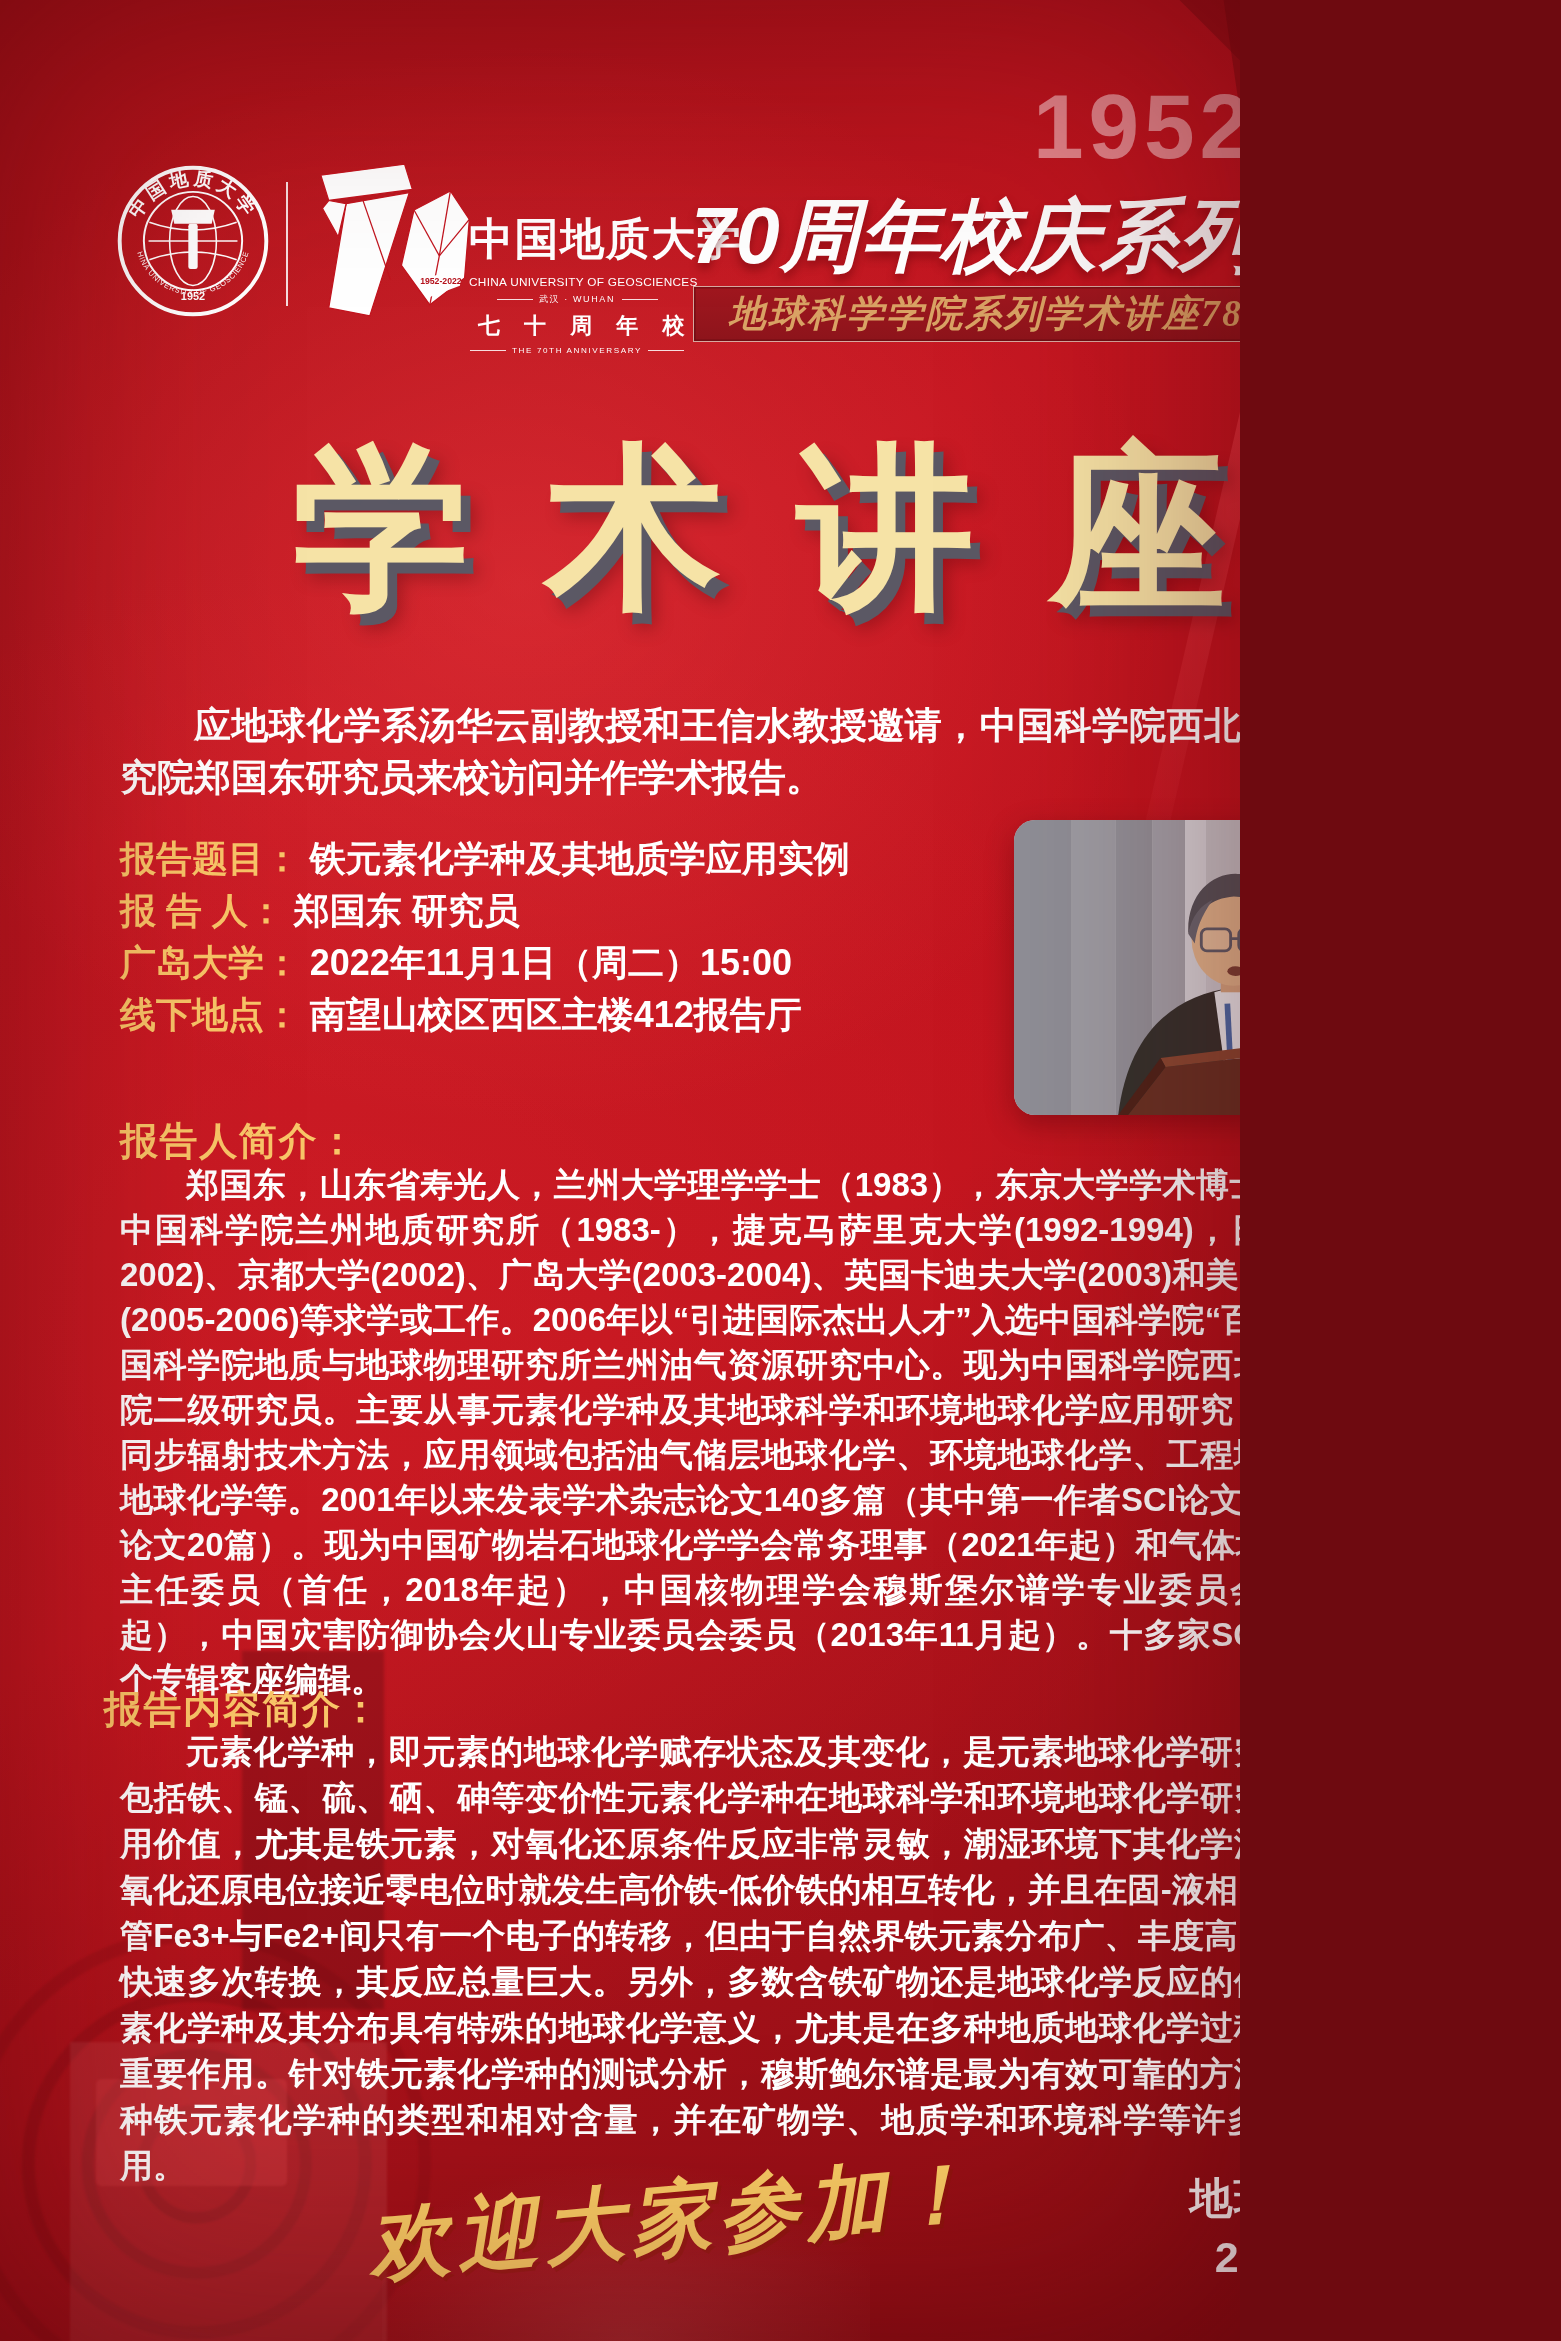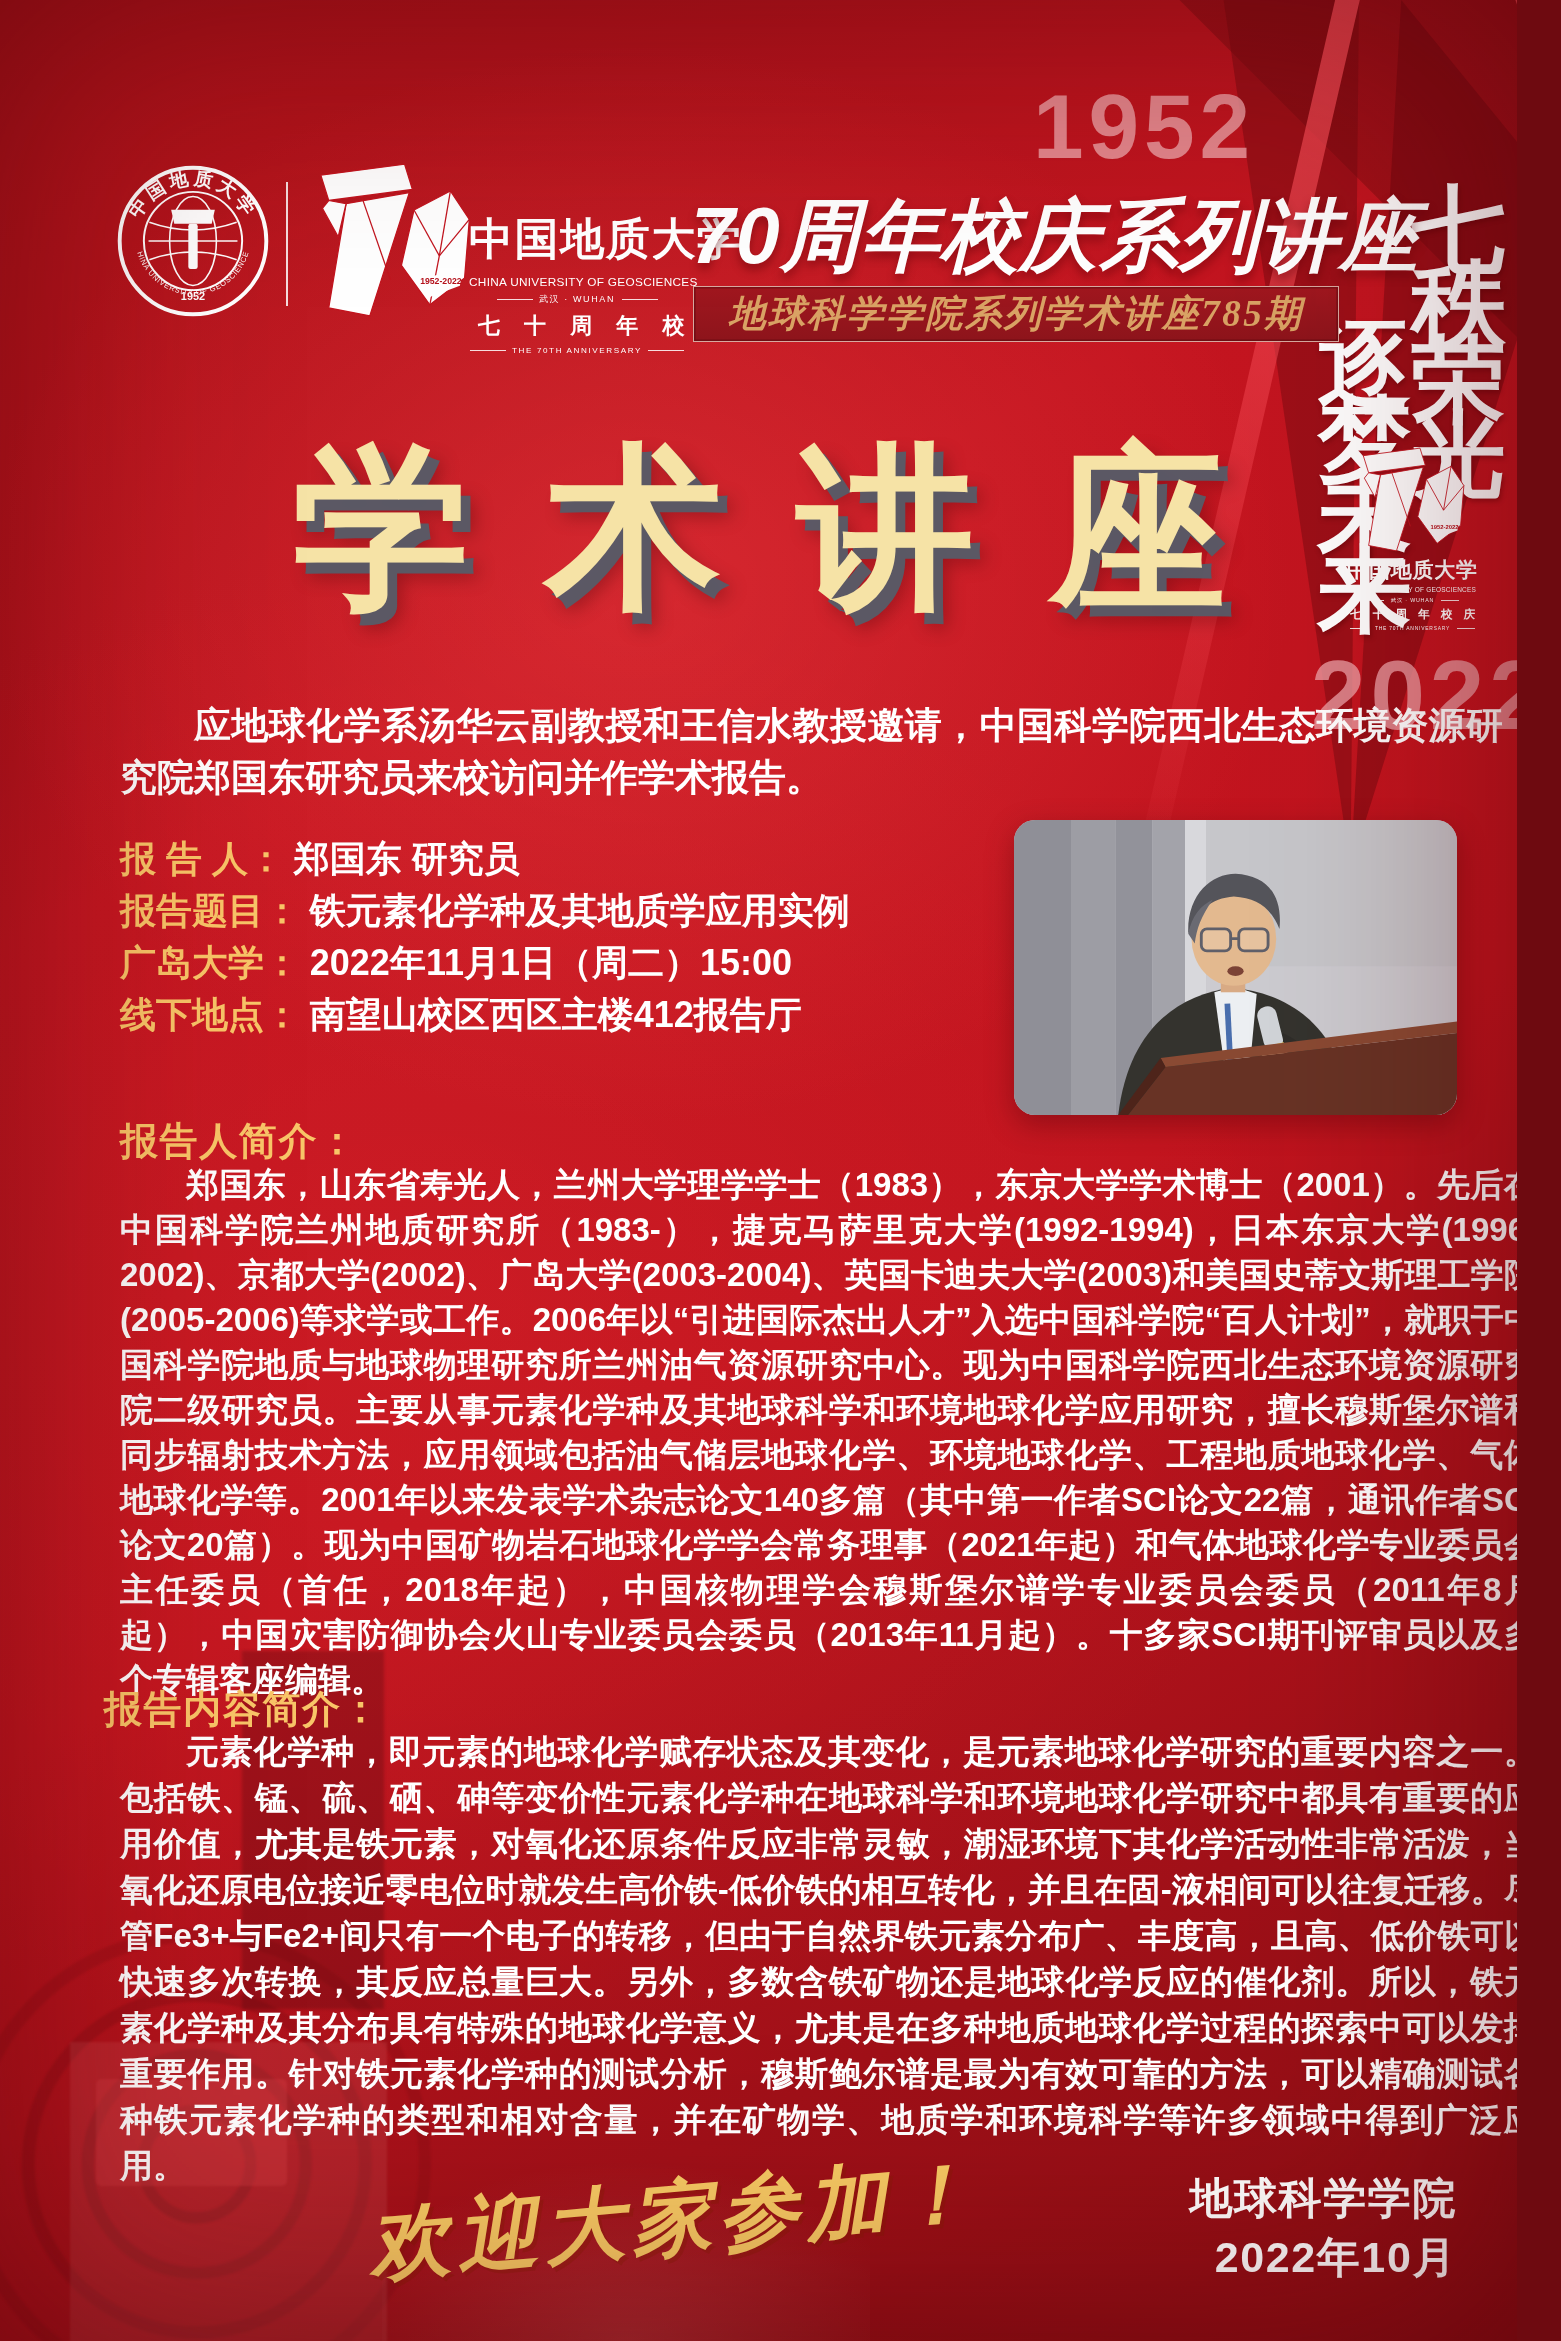--- a/index.html
+++ b/index.html
@@ -1,16 +1,16 @@
 <!DOCTYPE html>
 <html style="font-size:13px"><head>
 <meta charset="utf-8">
 <style>
   html,body{margin:0;padding:0;background:#6e0a10;}
-  .poster{position:relative;width:1517px;height:2342px;overflow:hidden;
+  .poster{position:relative;width:1240px;height:2342px;overflow:hidden;
     font-family:"Liberation Sans",sans-serif;
     background:
       radial-gradient(935px 773px at 42% 25%, rgba(255,84,84,.30), rgba(255,84,84,0) 70%),
       radial-gradient(1220px 1058px at 28% 56%, rgba(255,70,70,.14), rgba(255,70,70,0) 72%),
       linear-gradient(152deg,#a91219 0%,#c41520 30%,#c2141e 56%,#a01018 80%,#8a0d13 100%);}
   .abs{position:absolute;}
   .vignette{inset:0;box-shadow:inset 0 0 309px rgba(70,0,8,.5);pointer-events:none;}
 
   
   .facet-a{left:1137px;top:0;width:425px;height:382px;background:linear-gradient(205deg,#8c0d14,#a31119);clip-path:polygon(10% 0,100% 0,100% 100%);opacity:.8;}
@@ -205,26 +205,26 @@
         <span class="calli-anniv-en">THE 70TH ANNIVERSARY</span>
       </div>
   </div>
 
   <div class="abs main-title">学术讲座</div>
 
   <div class="abs intro">应地球化学系汤华云副教授和王信水教授邀请，中国科学院西北生态环境资源研究院郑国东研究员来校访问并作学术报告。</div>
 
   <div class="abs details">
     <div class="detail-row">
+      <span class="detail-label">报告题目：</span>
+      <span class="detail-value">铁元素化学种及其地质学应用实例</span>
+    </div>
+    <div class="detail-row">
       <span class="detail-label">报 告 人：</span>
       <span class="detail-value">郑国东 研究员</span>
-    </div>
-    <div class="detail-row">
-      <span class="detail-label">报告题目：</span>
-      <span class="detail-value">铁元素化学种及其地质学应用实例</span>
     </div>
     <div class="detail-row">
       <span class="detail-label">广岛大学：</span>
       <span class="detail-value">2022年11月1日（周二）15:00</span>
     </div>
     <div class="detail-row">
       <span class="detail-label">线下地点：</span>
       <span class="detail-value">南望山校区西区主楼412报告厅</span>
     </div>
   </div>

